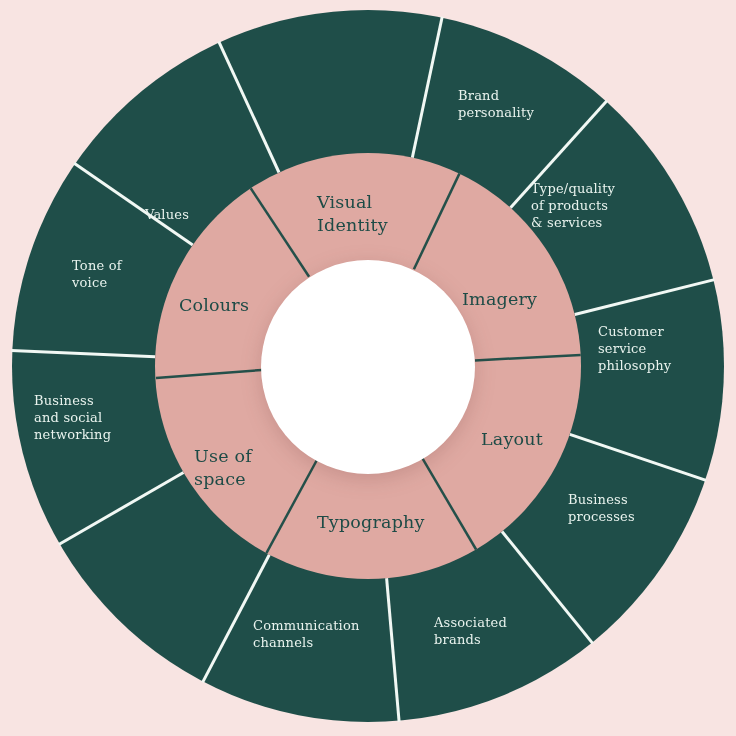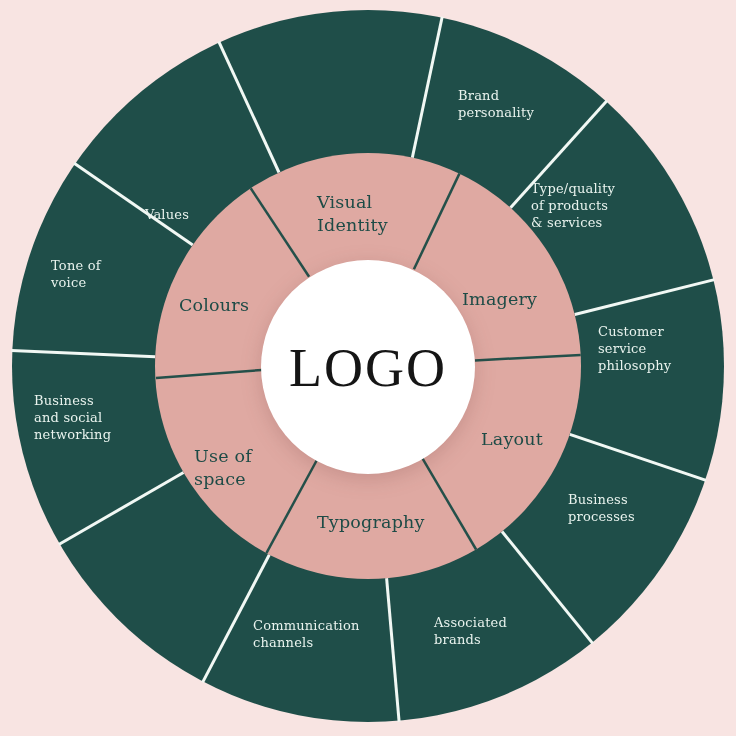--- a/index.html
+++ b/index.html
@@ -100,28 +100,27 @@
 philosophy</div>
   <div class="label outer" style="left:568px; top:492px;">Business
 processes</div>
   <div class="label outer" style="left:434px; top:599px;margin-top:16px;">Associated
 brands</div>
   <div class="label outer" style="left:253px; top:618px;">Communication
 channels</div>
   <div class="label outer" style="left:34px;  top:393px;">Business
 and social
 networking</div>
-  <div class="label outer" style="left:51px;  top:258px;">Tone of
+  <div class="label outer" style="left:72px;  top:258px;">Tone of
 voice</div>
   <div class="label outer" style="left:145px; top:159px;margin-top:48px;">Values</div>
 
   <div class="label inner" style="left:317px; top:191px;">Visual
 Identity</div>
   <div class="label inner" style="left:462px; top:288px;">Imagery</div>
   <div class="label inner" style="left:481px; top:428px;">Layout</div>
   <div class="label inner" style="left:317px; top:511px;">Typography</div>
   <div class="label inner" style="left:194px; top:421px;margin-top:24px;">Use of
 space</div>
   <div class="label inner" style="left:179px; top:294px;">Colours</div>
 
-  <div class="center-logo">LOGO</div>
 
 </div>
 
 </body></html>

